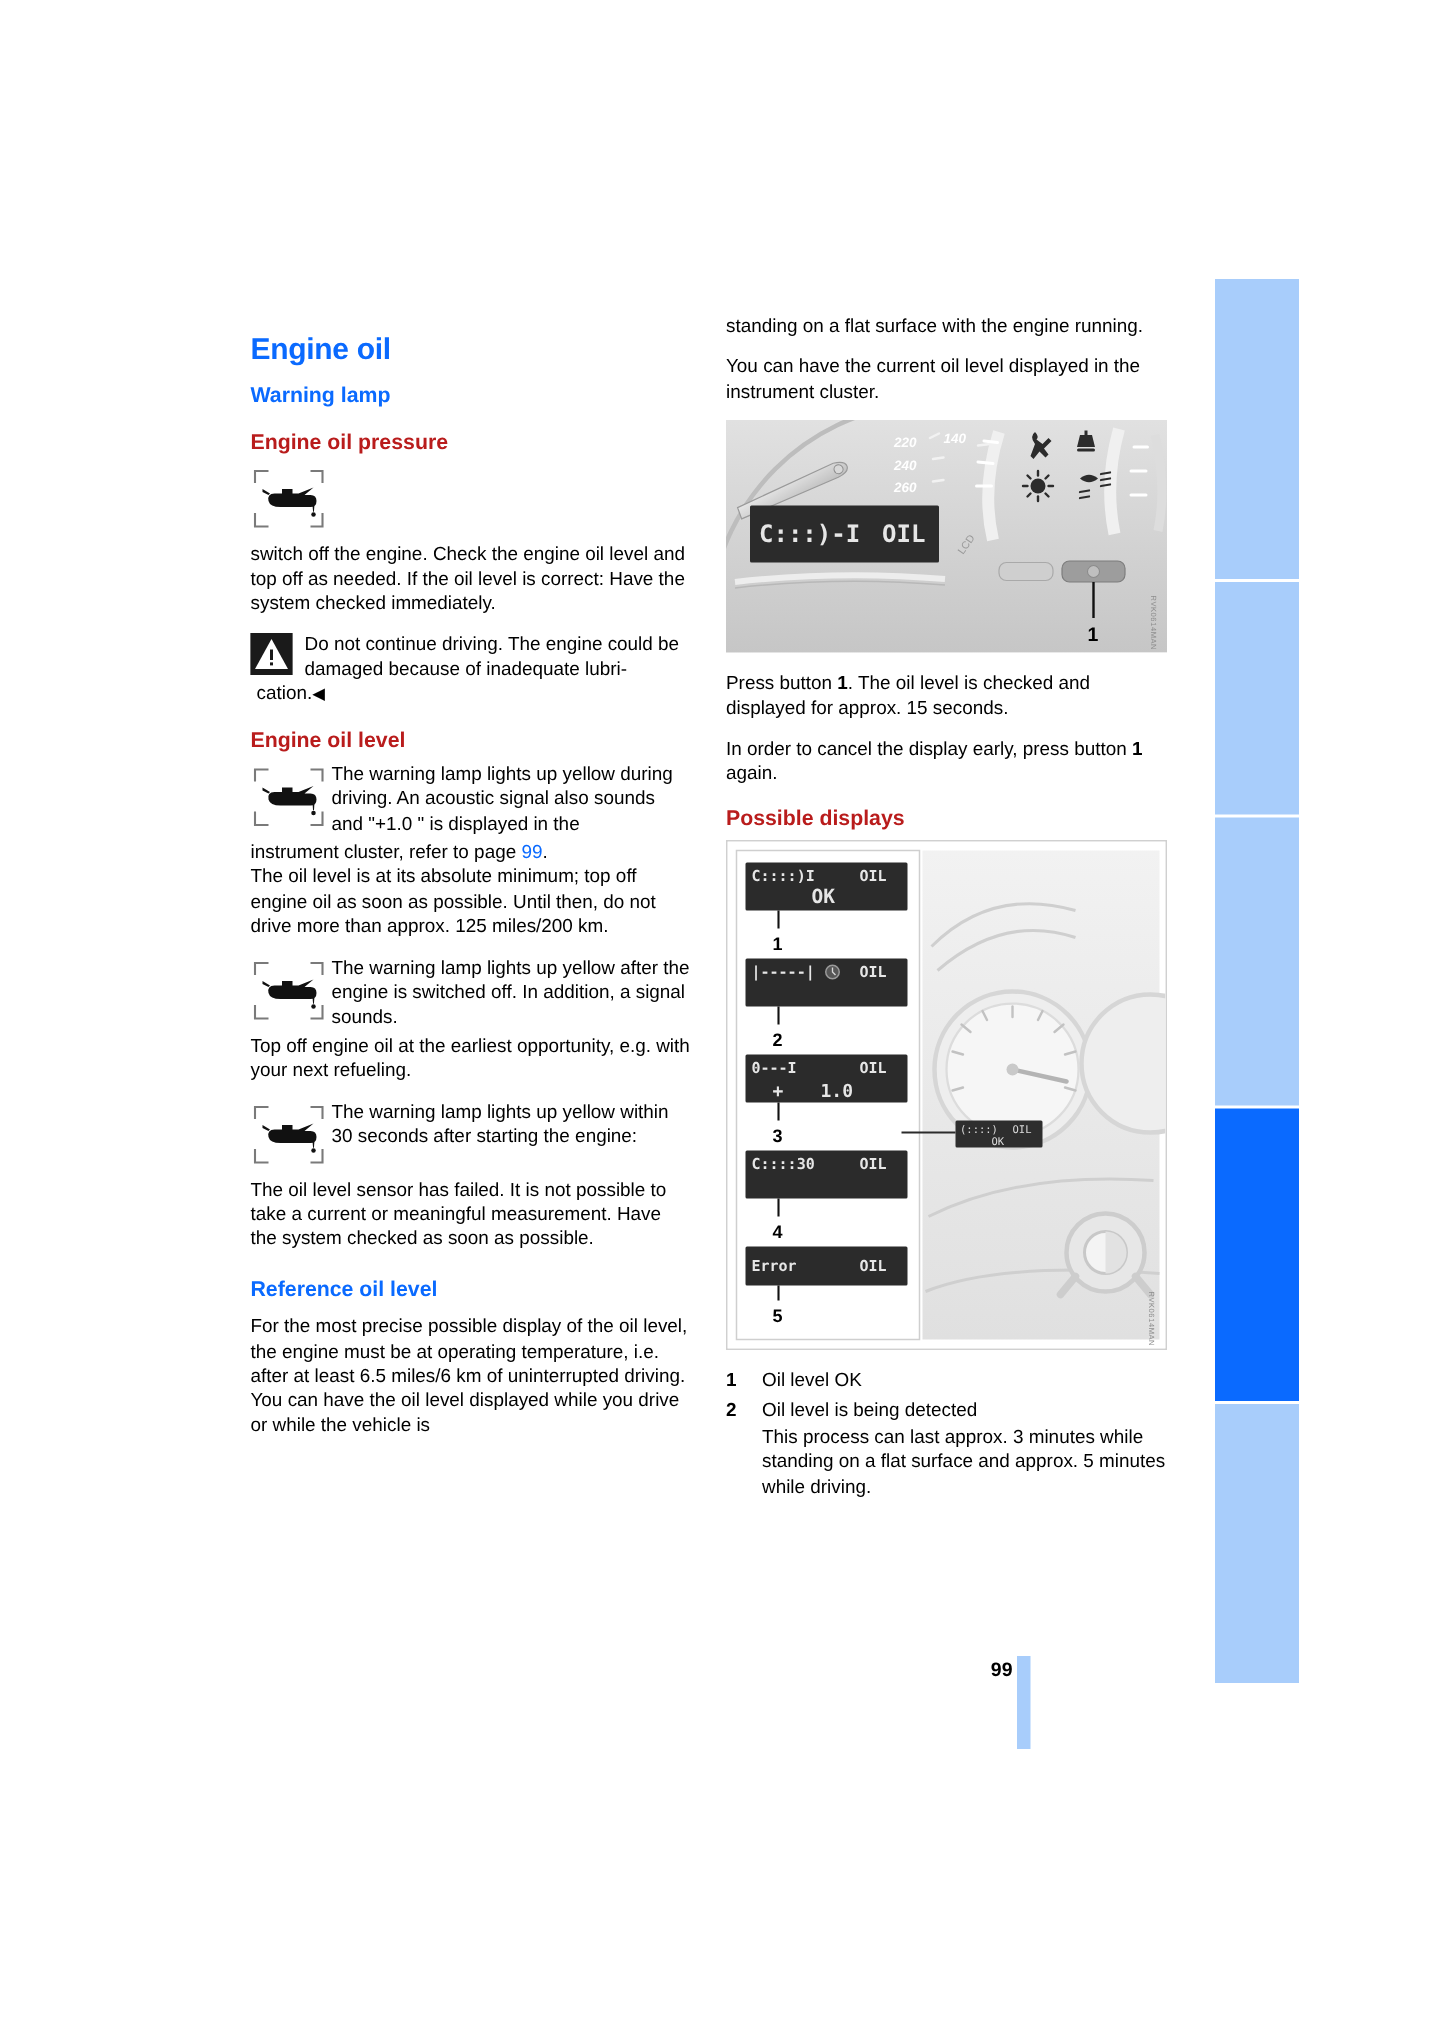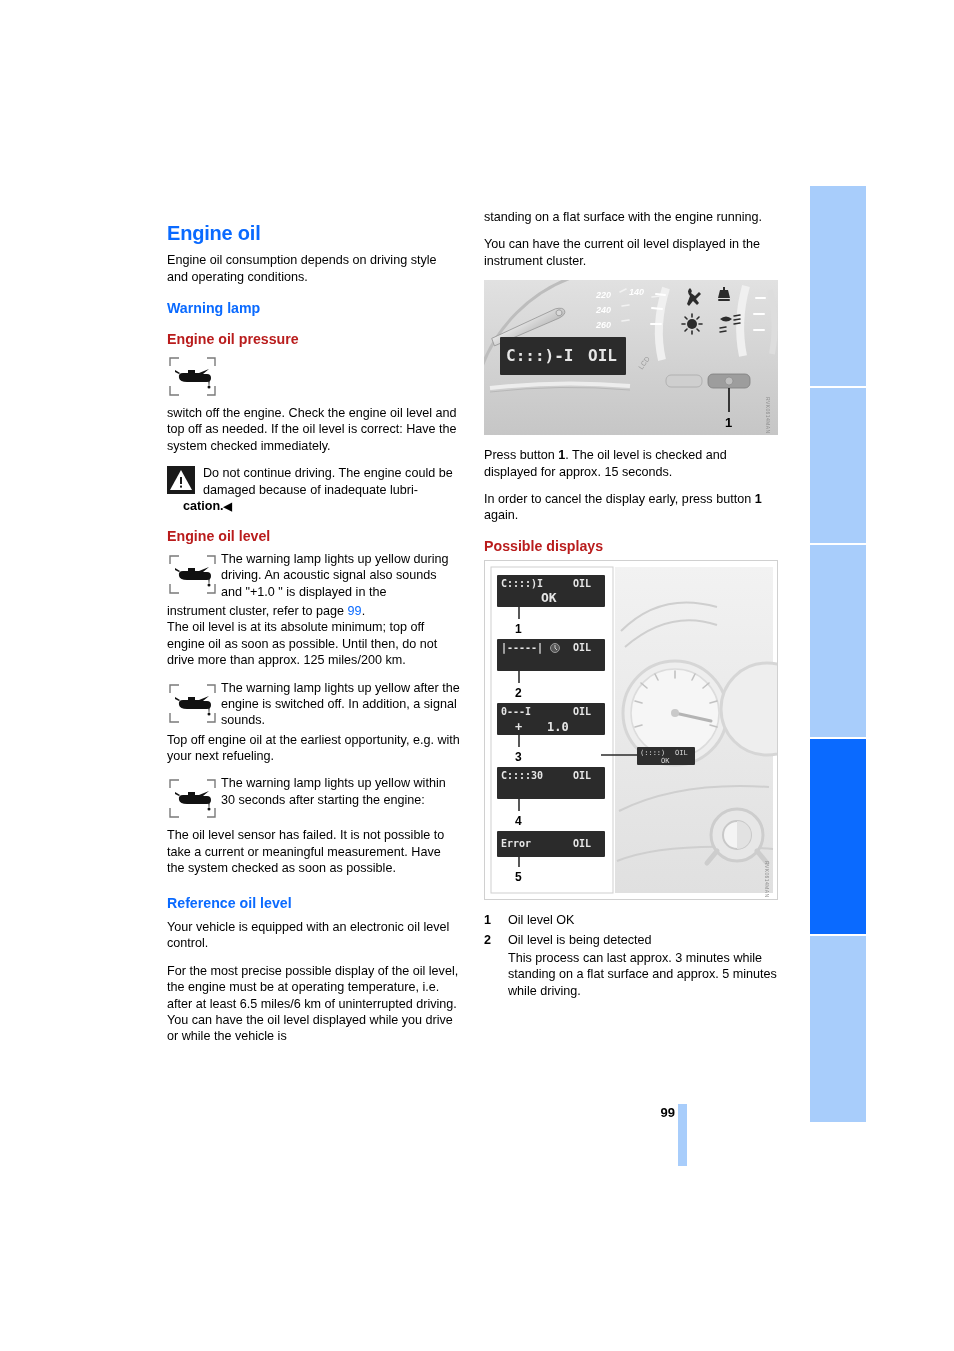--- a/index.html
+++ b/index.html
@@ -133,21 +133,21 @@
     margin-bottom: 11px;
   }
   .note-icon {
     position: absolute;
     left: 0; top: 1px;
     width: 28px; height: 28px;
     background: #1a1a1a;
   }
   .note-icon svg { display: block; }
   .note-text { margin-left: 36px; }
-  .note-cont { margin-left: 16px; font-weight: bold; }
+  .note-cont { margin-left: 4px; }
 
   
   .figure {
     position: relative;
     background: #d9d9d9;
     margin: 0 0 12px 0;
     overflow: hidden;
   }
   #fig-cluster {
     width: 294px;
@@ -253,21 +253,20 @@
       <div class="tab-inner">
           <span class="tab-label">Reference</span>
         </div>
     </div>
   </div>
 
   <div class="col" id="col-left">
 
     <h1 class="section-title">Engine oil</h1>
 
-    <p>Engine oil consumption depends on driving style and operating conditions.</p>
 
     <h2 class="sub-title" style="margin-top:15px">Warning lamp</h2>
 
     <h3 class="sub-sub-title">Engine oil pressure</h3>
 
     <div class="lamp-block">
       <span class="lamp-icon">
         <svg width="52" height="46" viewBox="0 0 52 46" xmlns="http://www.w3.org/2000/svg">
           <g stroke="#7a7a7a" stroke-width="1.4" fill="none">
             <path d="M3 12 L3 4 L12 4"></path>
@@ -359,21 +358,20 @@
             <circle cx="42" cy="33" r="1.5"></circle>
             <path d="M41.4 27 l1.2 0 l-0.3 4.2 l-0.6 0 z"></path>
           </g>
         </svg>
       </span>
       <div class="lamp-text">The warning lamp lights up yellow within 30 seconds after starting the engine:</div>
     </div>
     <p>The oil level sensor has failed. It is not possible to take a current or meaningful measurement. Have the system checked as soon as possible.</p>
 
     <h2 class="sub-title">Reference oil level</h2>
-    <p>Your vehicle is equipped with an electronic oil level control.</p>
     <p>For the most precise possible display of the oil level, the engine must be at operating temperature, i.e. after at least 6.5 miles/6 km of uninterrupted driving. You can have the oil level displayed while you drive or while the vehicle is</p>
   </div>
 
   <div class="col" id="col-right">
 
     <p>standing on a flat surface with the engine running.</p>
     <p>You can have the current oil level displayed in the instrument cluster.</p>
 
     <div class="figure" id="fig-cluster">
       <svg width="294" height="155" viewBox="0 0 294 155" xmlns="http://www.w3.org/2000/svg">

